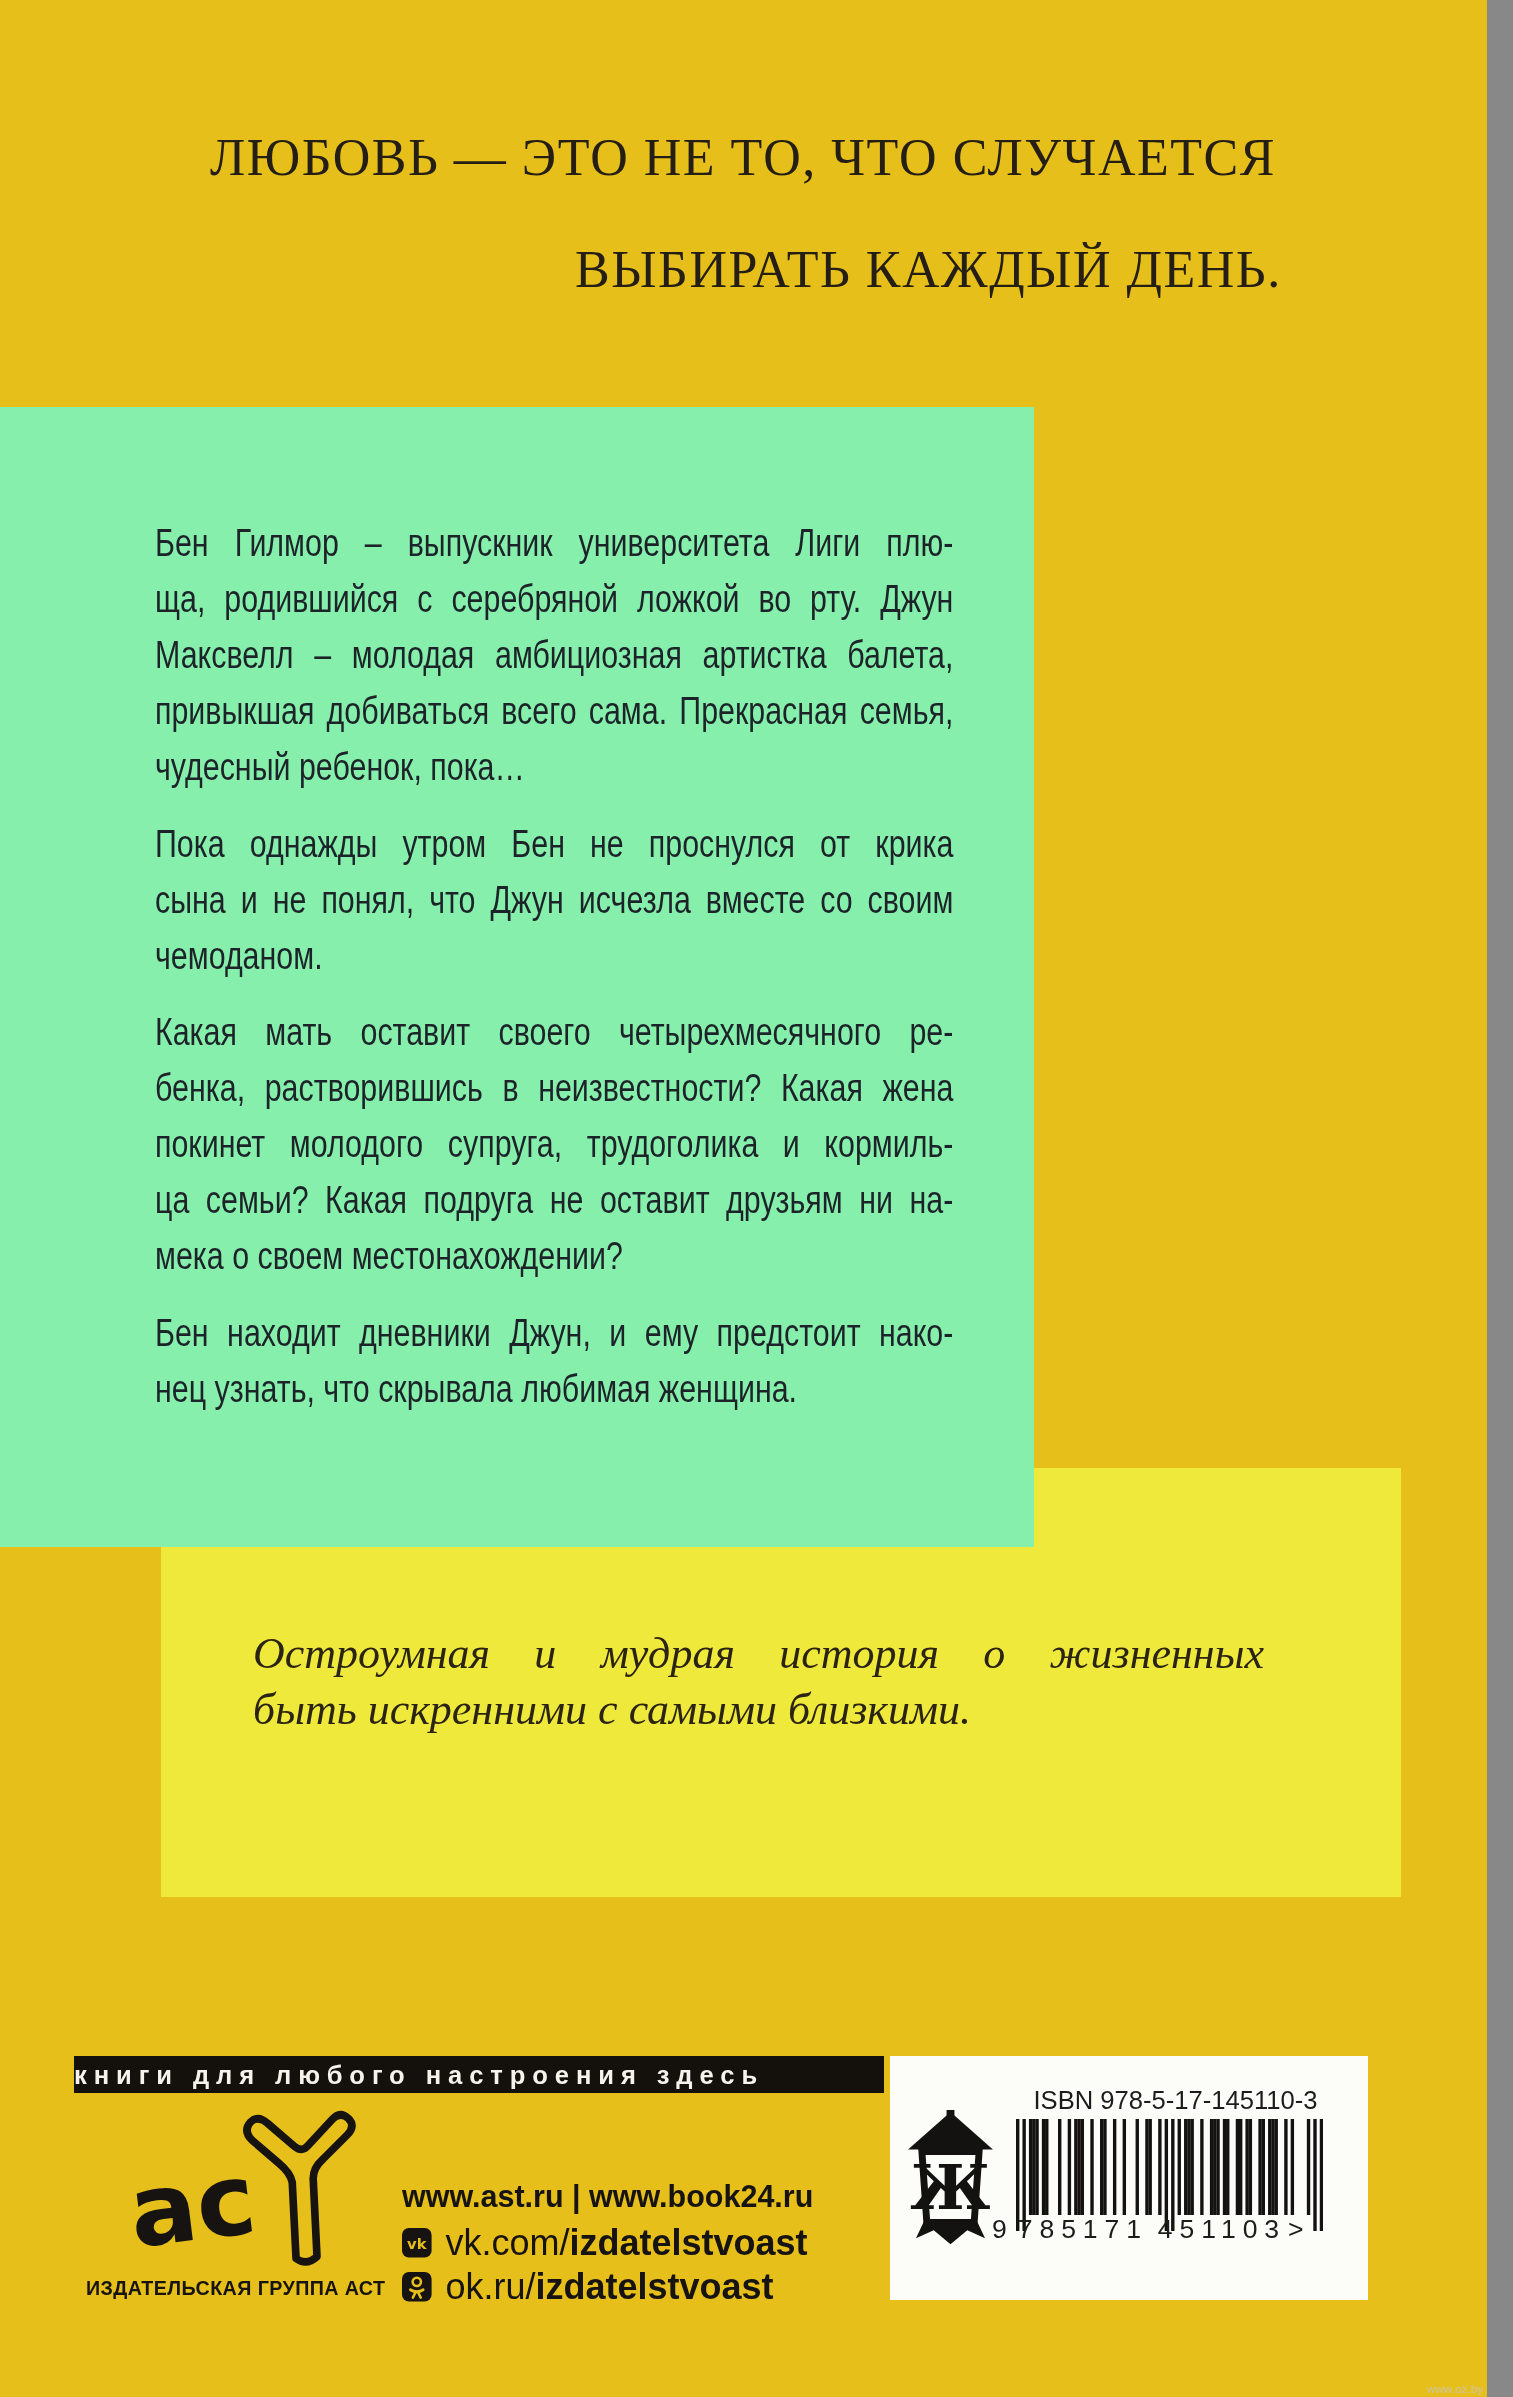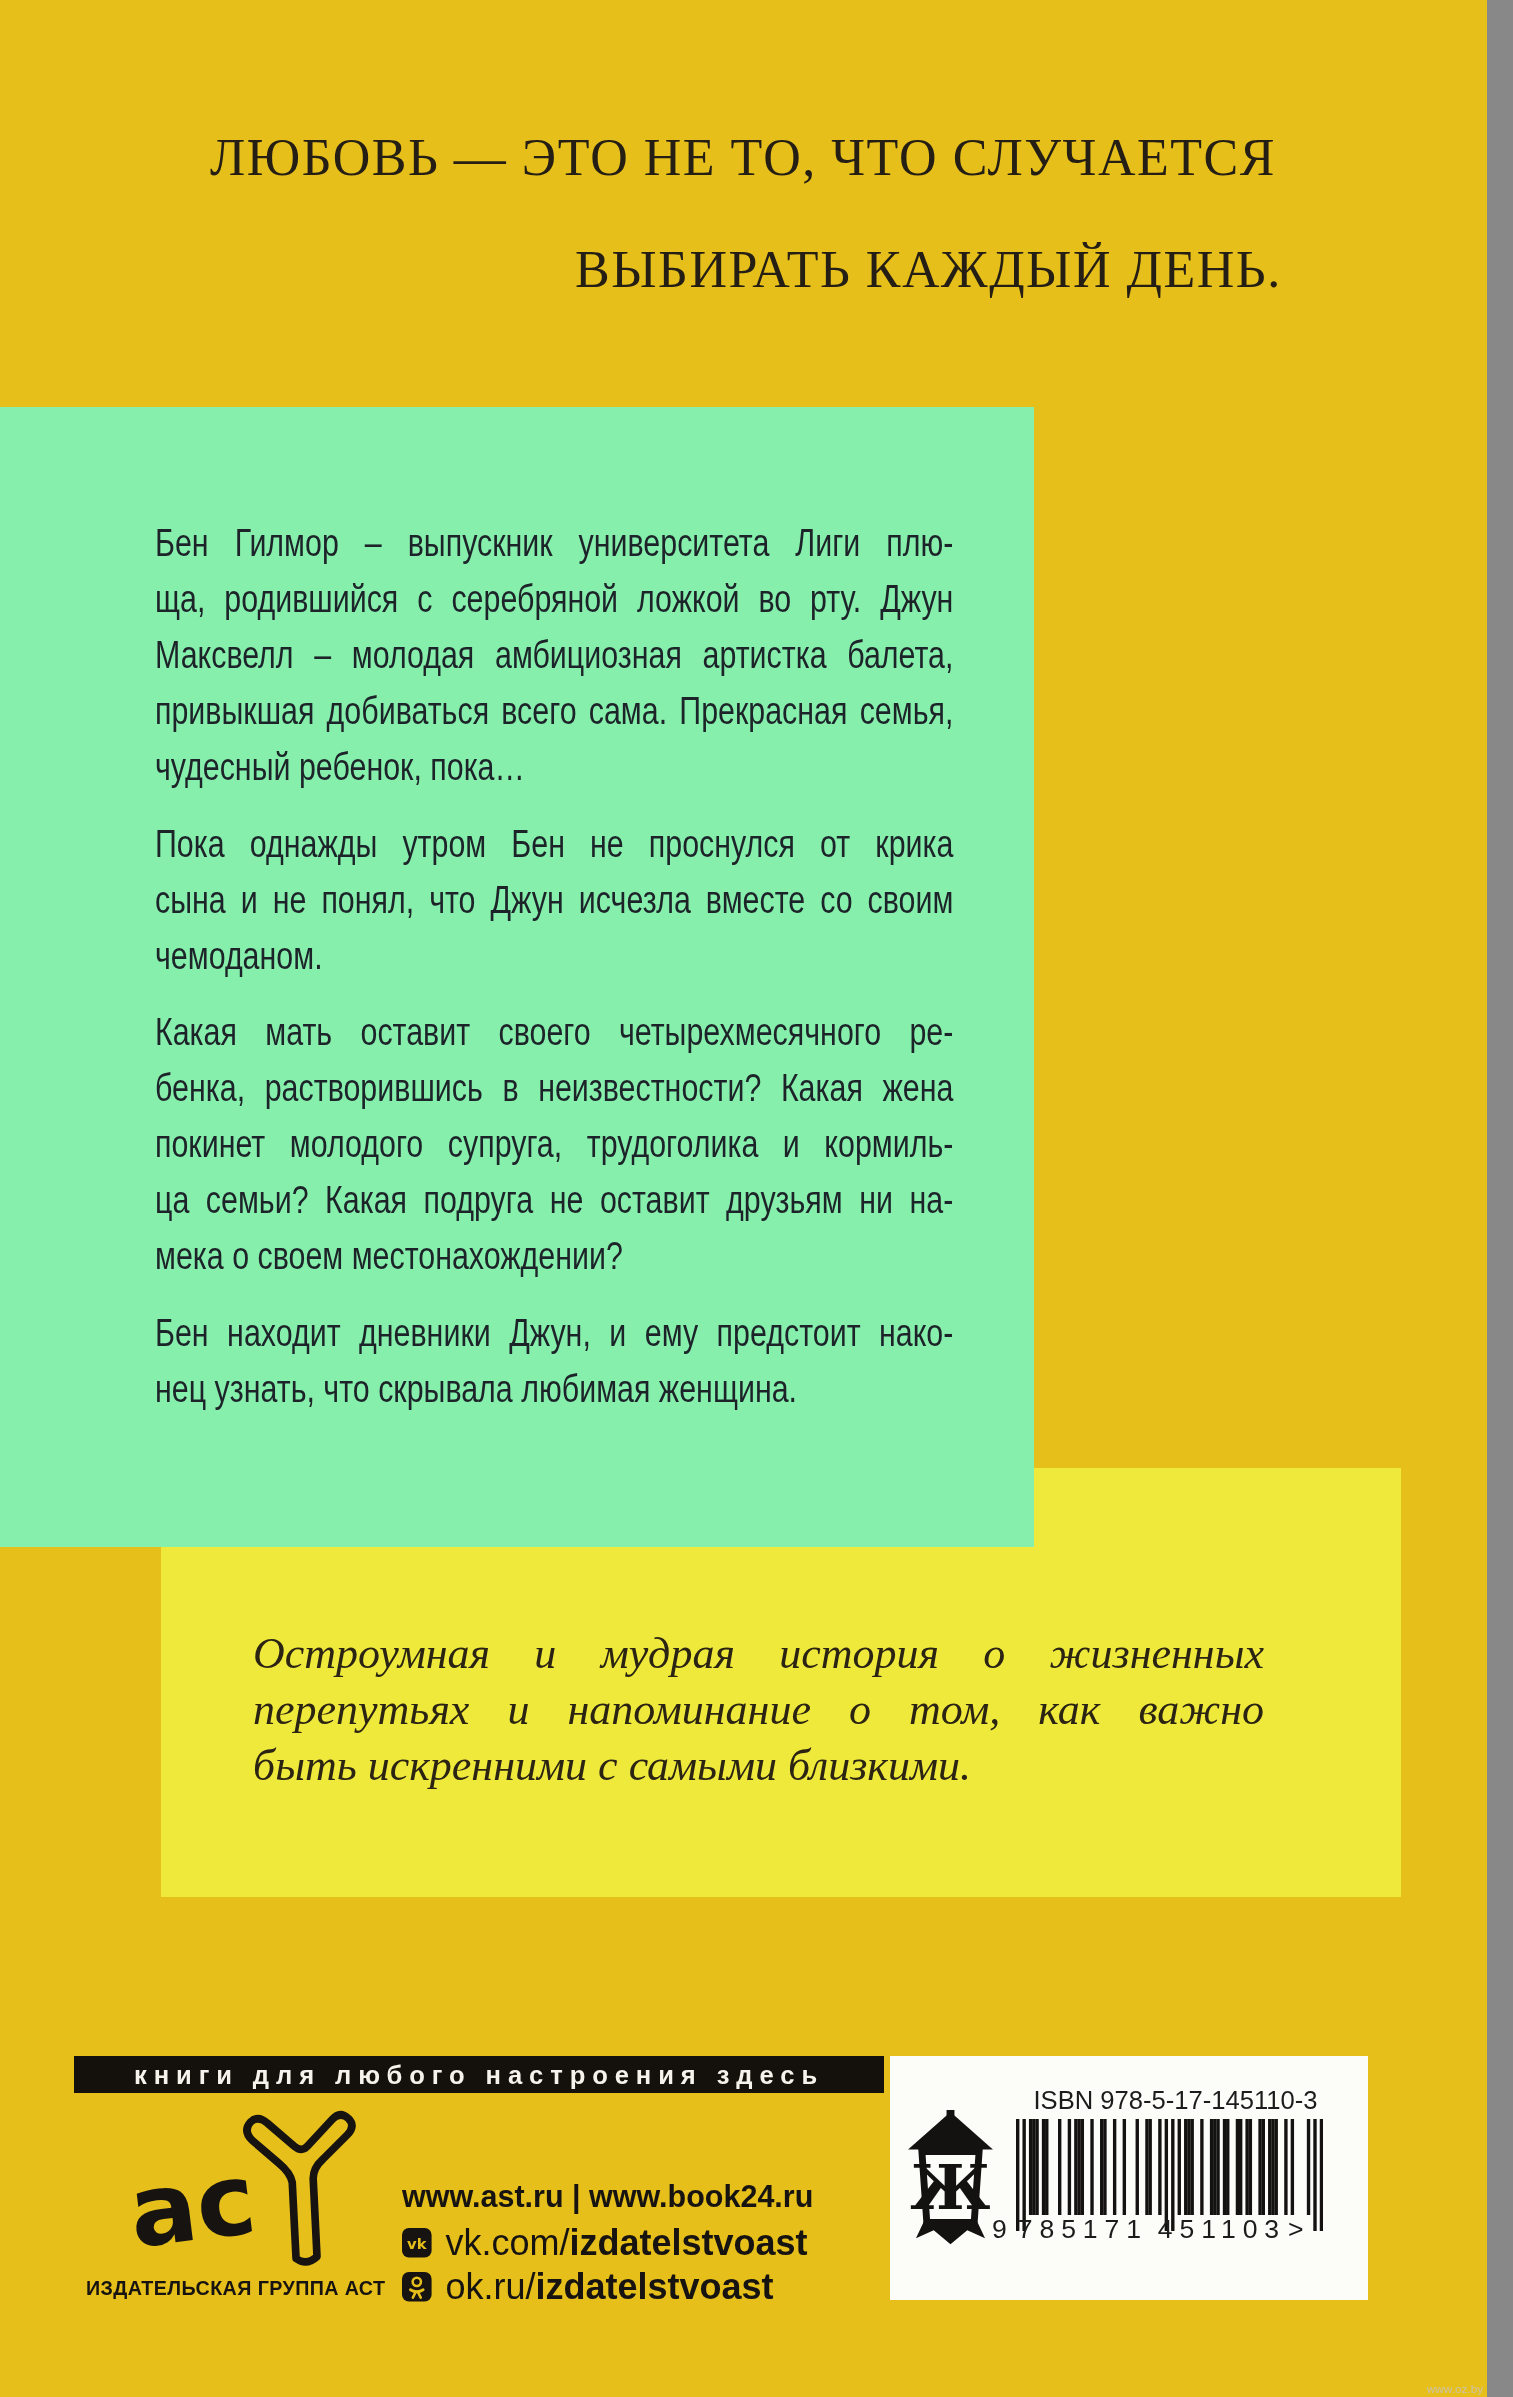--- a/index.html
+++ b/index.html
@@ -32,21 +32,21 @@
     font-family:"Liberation Serif",serif;font-style:italic;
     font-size:44px;line-height:56px;color:#2b2413;
   }
   .qline{text-align:justify;text-align-last:justify;white-space:nowrap;}
   .qline.last{text-align-last:left;}
   
   #banner{
     position:absolute;left:74px;top:2056px;width:810px;height:37px;
     background:#14100b;color:#f6f3ec;
     font-size:25.6px;font-weight:bold;letter-spacing:6.9px;
-    line-height:38px;text-align:center;white-space:nowrap;z-index:3;
+    line-height:38px;text-align:left;white-space:nowrap;z-index:3;
   }
   #ast-logo{position:absolute;left:94px;top:2108px;width:286px;height:160px;}
   #publisher-caption{
     position:absolute;left:86px;top:2277px;width:296px;text-align:center;
     font-size:19.7px;font-weight:bold;color:#171310;letter-spacing:0.4px;white-space:nowrap;
   }
   #links{position:absolute;left:402px;top:2179px;}
   #sites-line{font-size:30.5px;font-weight:bold;color:#171310;white-space:nowrap;}
   .social-row{display:flex;align-items:center;margin-top:13px;height:31.5px;}
   .social-row:first-of-type{margin-top:21.7px;}
@@ -73,21 +73,20 @@
 <body>
 
 <div id="cover">
 
   <div class="headline-line" style="left:210px;top:130px;">ЛЮБОВЬ — ЭТО НЕ ТО, ЧТО СЛУЧАЕТСЯ</div>
   <div class="headline-line" style="left:575px;top:242px;">ВЫБИРАТЬ КАЖДЫЙ ДЕНЬ.</div>
 
   <div id="yellow-panel">
     <div id="quote">
       <div class="qline">Остроумная и мудрая история о жизненных</div>
-      <div class="qline">перепутьях и напоминание о том, как важно</div>
       <div class="qline last">быть искренними с самыми близкими.</div>
     </div>
   </div>
 
   <div id="green-panel">
     <div id="blurb">
       <div class="para">
         <div class="bline">Бен Гилмор – выпускник университета Лиги плю-</div>
         <div class="bline">ща, родившийся с серебряной ложкой во рту. Джун</div>
         <div class="bline">Максвелл – молодая амбициозная артистка балета,</div>

